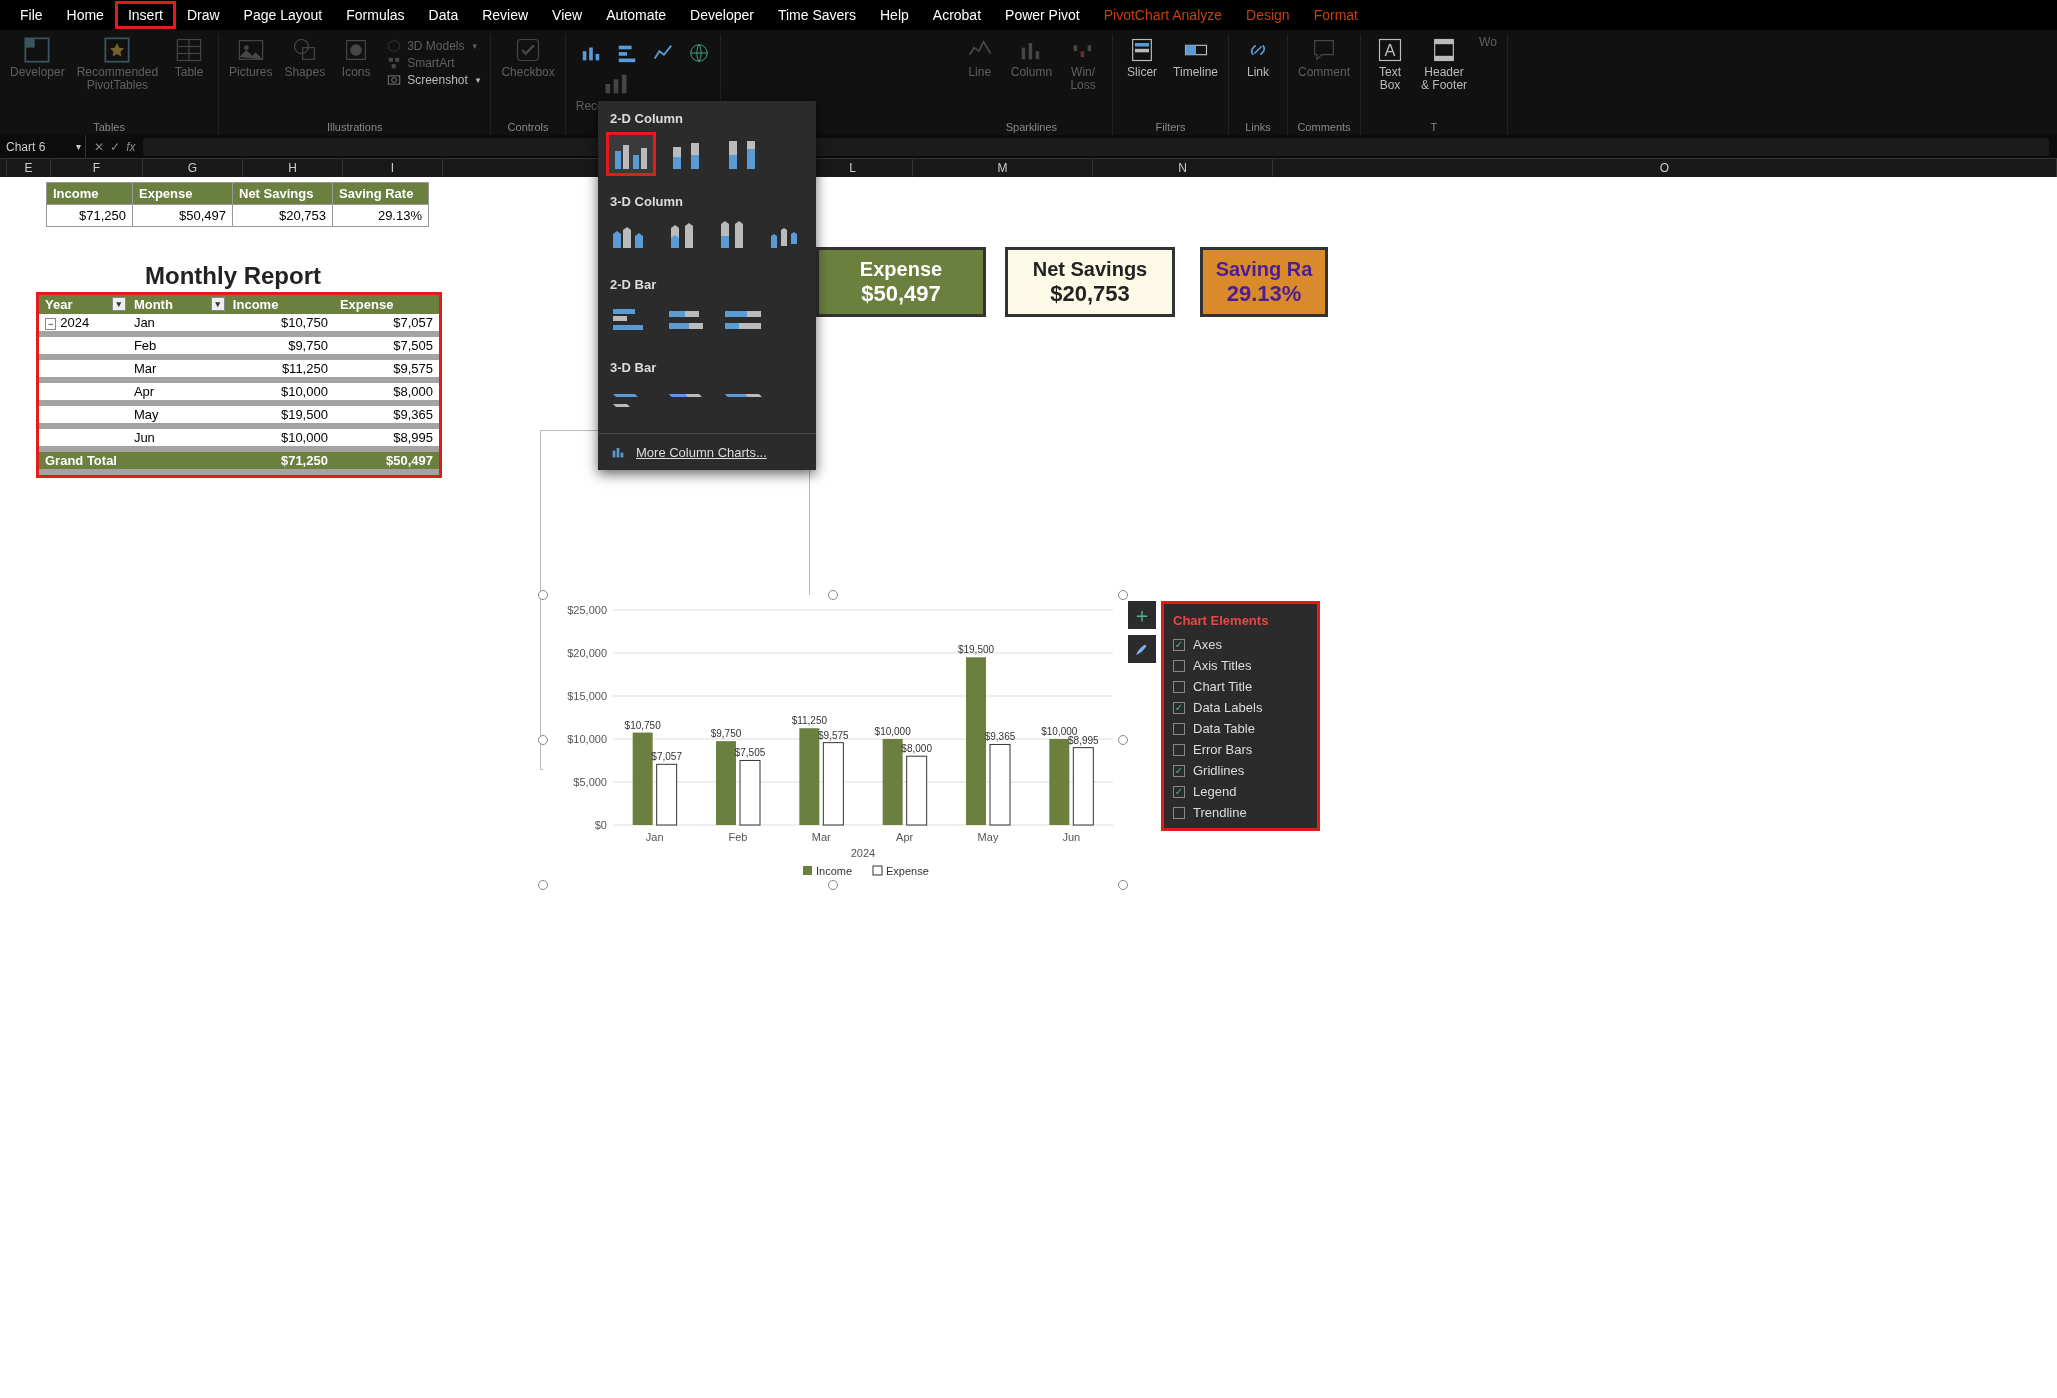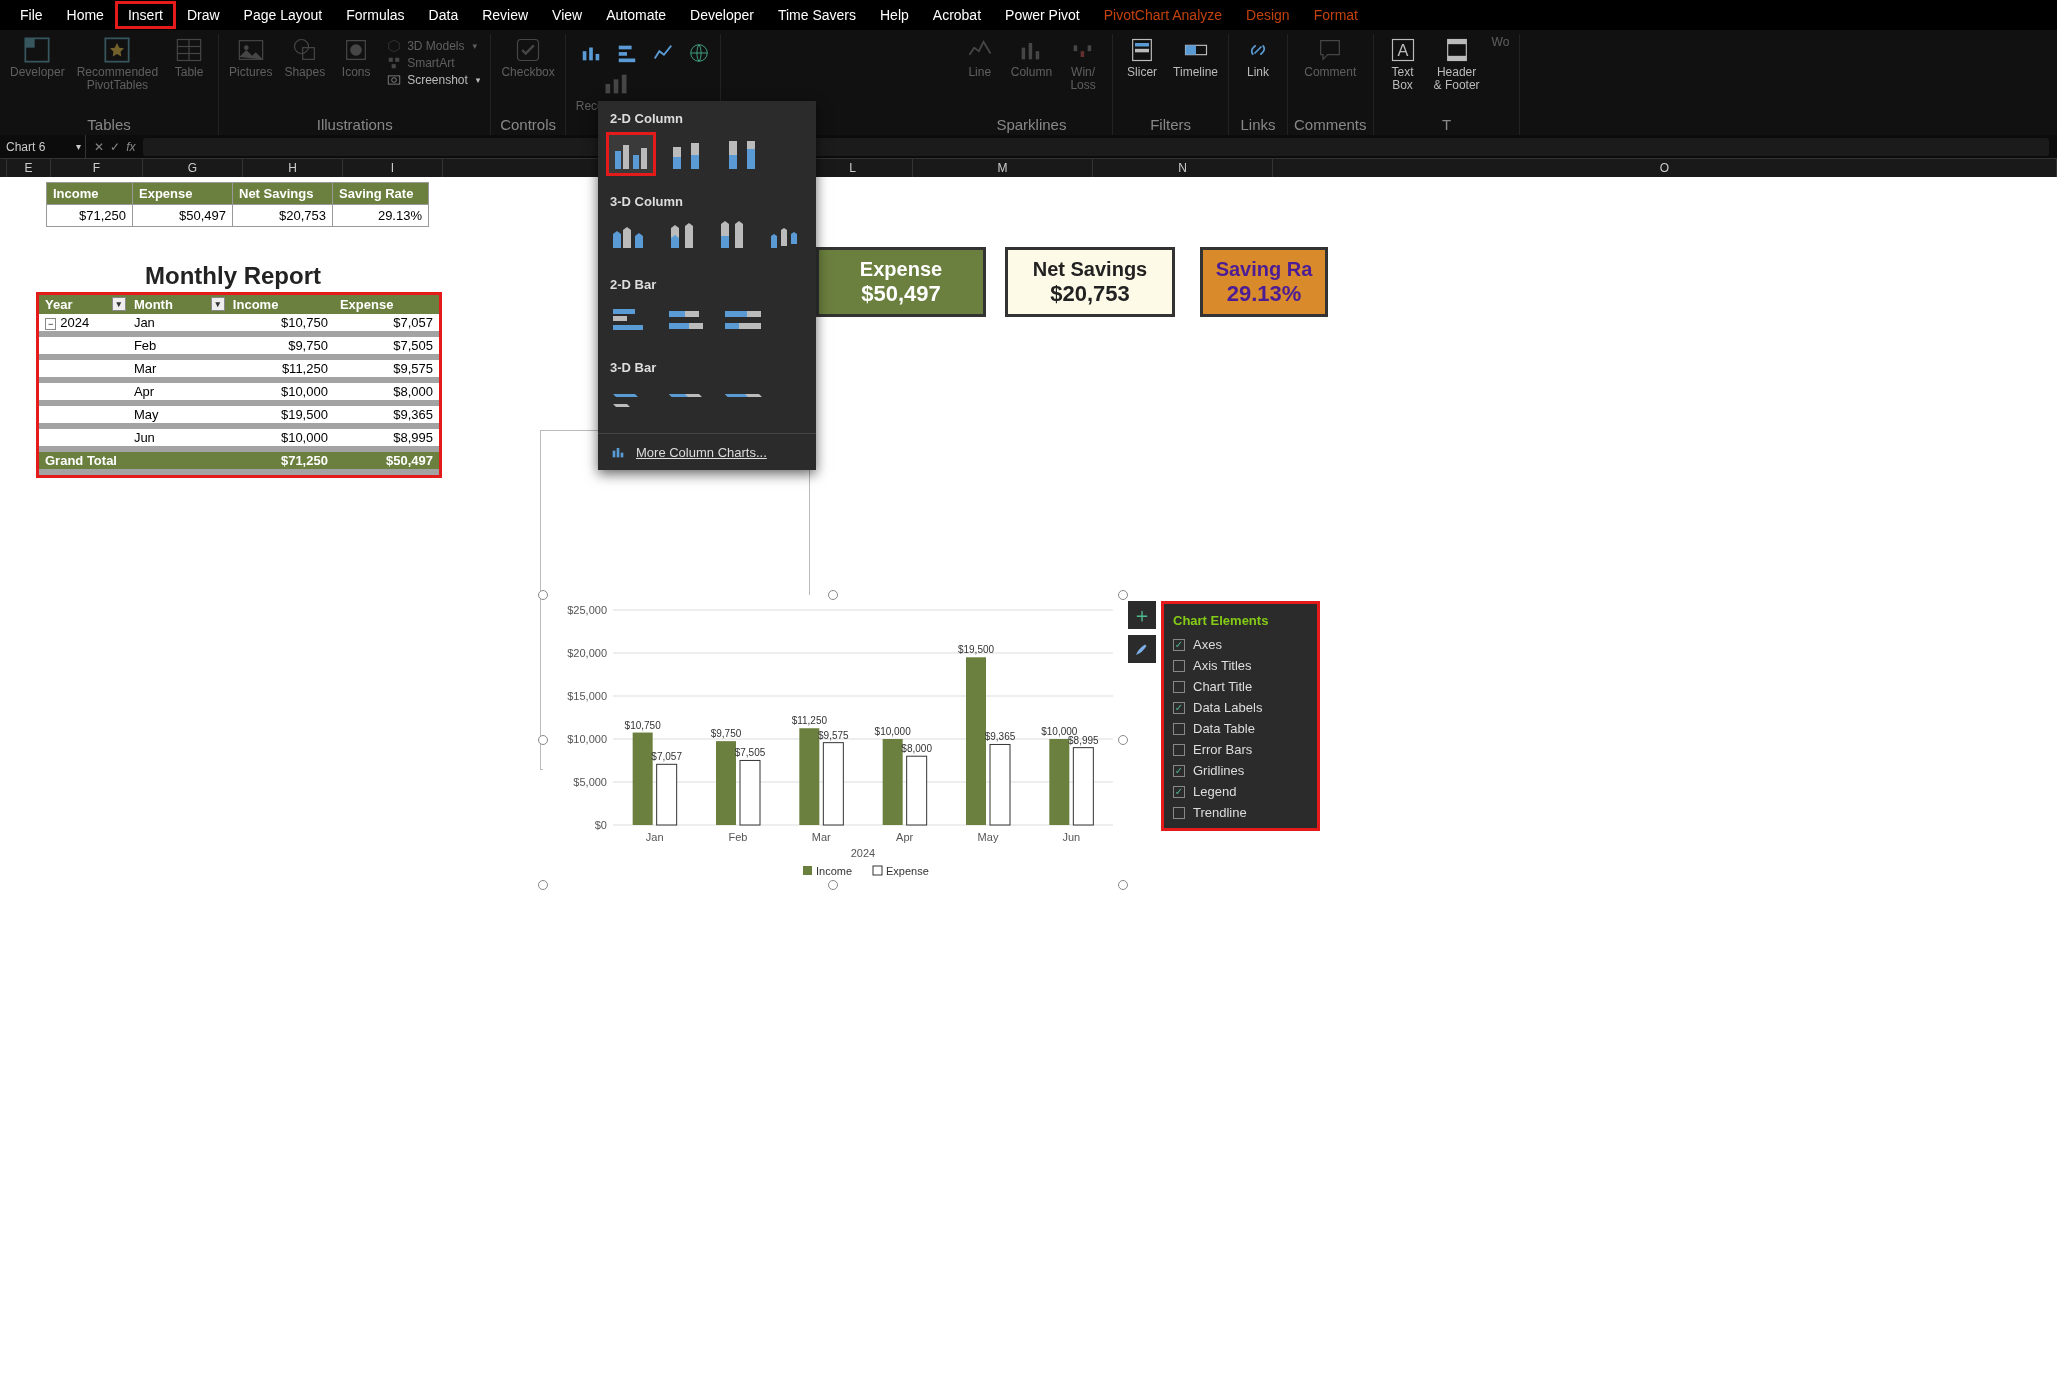--- a/index.html
+++ b/index.html
@@ -7,21 +7,21 @@
 
 
 .menubar { background: #000; color: #fff; display: flex; align-items: center; height: 30px; padding-left: 8px; font-size: 14px; }
 .menubar .tab { padding: 5px 12px; cursor: pointer; }
 .menubar .tab.active { color: #c2410c; }
 .menubar .tab.highlight { outline: 3px solid #e41b1b; outline-offset: -2px; }
 
 .ribbon { background: #111; color: #bbb; display: flex; height: 105px; padding-top: 4px; }
 .ribbon-group { display: flex; flex-direction: column; align-items: center; padding: 0 6px; border-right: 1px solid #222; font-size: 12px; }
 .ribbon-group .items { display: flex; align-items: flex-start; gap: 4px; flex: 1; }
-.ribbon-group .label { font-size: 15px; color: #888; padding: 3px 0 2px; }
+.ribbon-group .label { font-size: 11px; color: #888; padding: 3px 0 2px; }
 .ribbon-btn { display: flex; flex-direction: column; align-items: center; gap: 2px; padding: 2px 4px; min-width: 46px; }
 .ribbon-btn .icon { width: 28px; height: 28px; display:flex; align-items:center; justify-content:center; }
 .ribbon-btn .text { font-size: 12px; color: #bbb; text-align: center; line-height: 1.1; white-space: pre-line; }
 .ribbon-btn.dim { opacity: .45; }
 .ribbon-small-list { display:flex; flex-direction:column; gap:1px; font-size:12px; color:#bbb; padding-top:4px;}
 .ribbon-small-list .row { display:flex; align-items:center; gap:6px; padding:1px 4px;}
 .ribbon-small-list .row.dim{opacity:.45;}
 .mini-icons { display:flex; gap:14px; padding:4px 8px 0; align-items:flex-end; height:30px;}
 .mini-icons svg { width:22px; height:22px; }
 
@@ -79,21 +79,21 @@
 
 .colchart-wrap{ position:absolute; left:543px; top:418px; width:580px; height:290px; background:#fff; }
 .chart-handles .h{position:absolute; width:10px; height:10px; border:1px solid #888; background:#fff; border-radius:50%;}
 .colchart-svg{width:100%; height:100%;}
 
 
 .flyout-btns{position:absolute; left:1128px; top:424px; display:flex; flex-direction:column; gap:6px;}
 .flyout-btns .fb{width:28px; height:28px; background:#2b2b2b; display:flex; align-items:center; justify-content:center; color:#4fb88f; font-size:20px;}
 .flyout-btns .fb.brush{color:#7db0e8;}
 .chart-elements{ position:absolute; left:1163px; top:426px; width:155px; background:#2b2b2b; color:#ddd; font-size:13px; padding:8px 0 6px; outline:3px solid #e41b1b; outline-offset:-1px;}
-.chart-elements .title{ color:#84cc16; font-weight:600; padding:2px 10px 6px;}
+.chart-elements .title{ color:#ef4444; font-weight:600; padding:2px 10px 6px;}
 .chart-elements .opt{ display:flex; align-items:center; gap:8px; padding:3px 10px;}
 .chart-elements .opt .cb{ width:12px; height:12px; border:1px solid #888; display:inline-flex; align-items:center; justify-content:center; font-size:10px; color:#4fb88f;}
 
 svg { display:block; }
 </style>
 </head>
 <body>
 
 <div class="menubar" id="menubar">
     <div class="tab">File</div>

